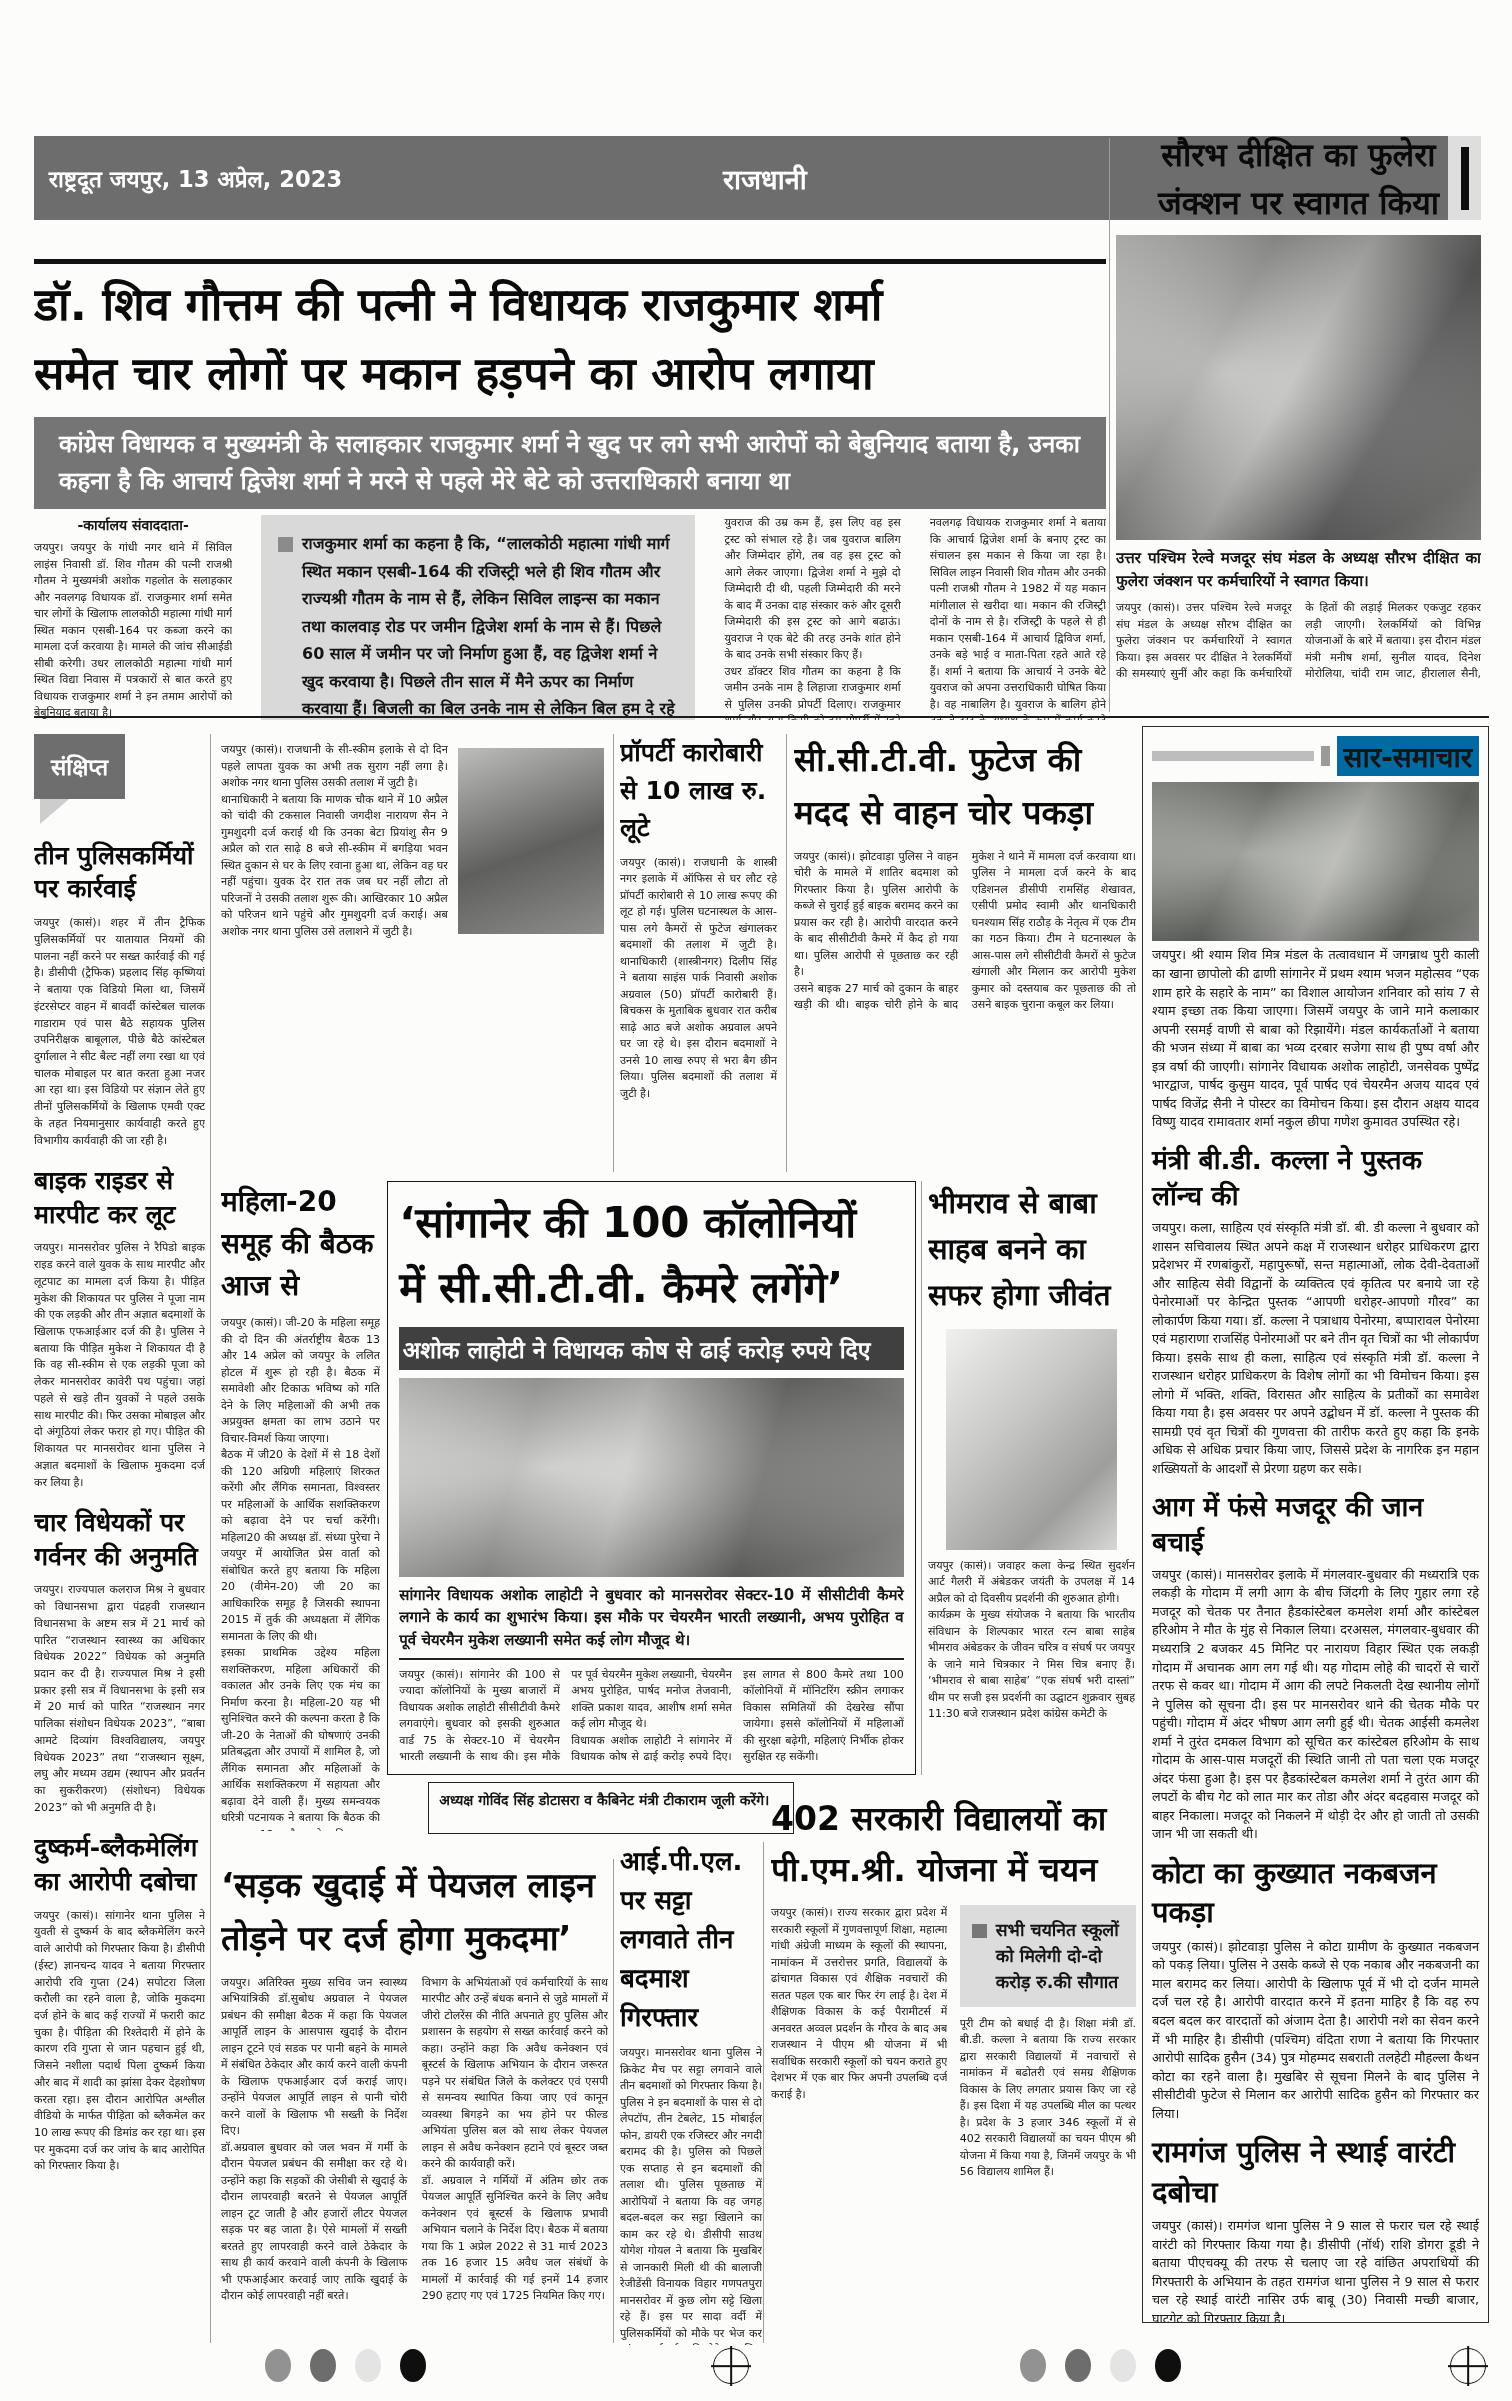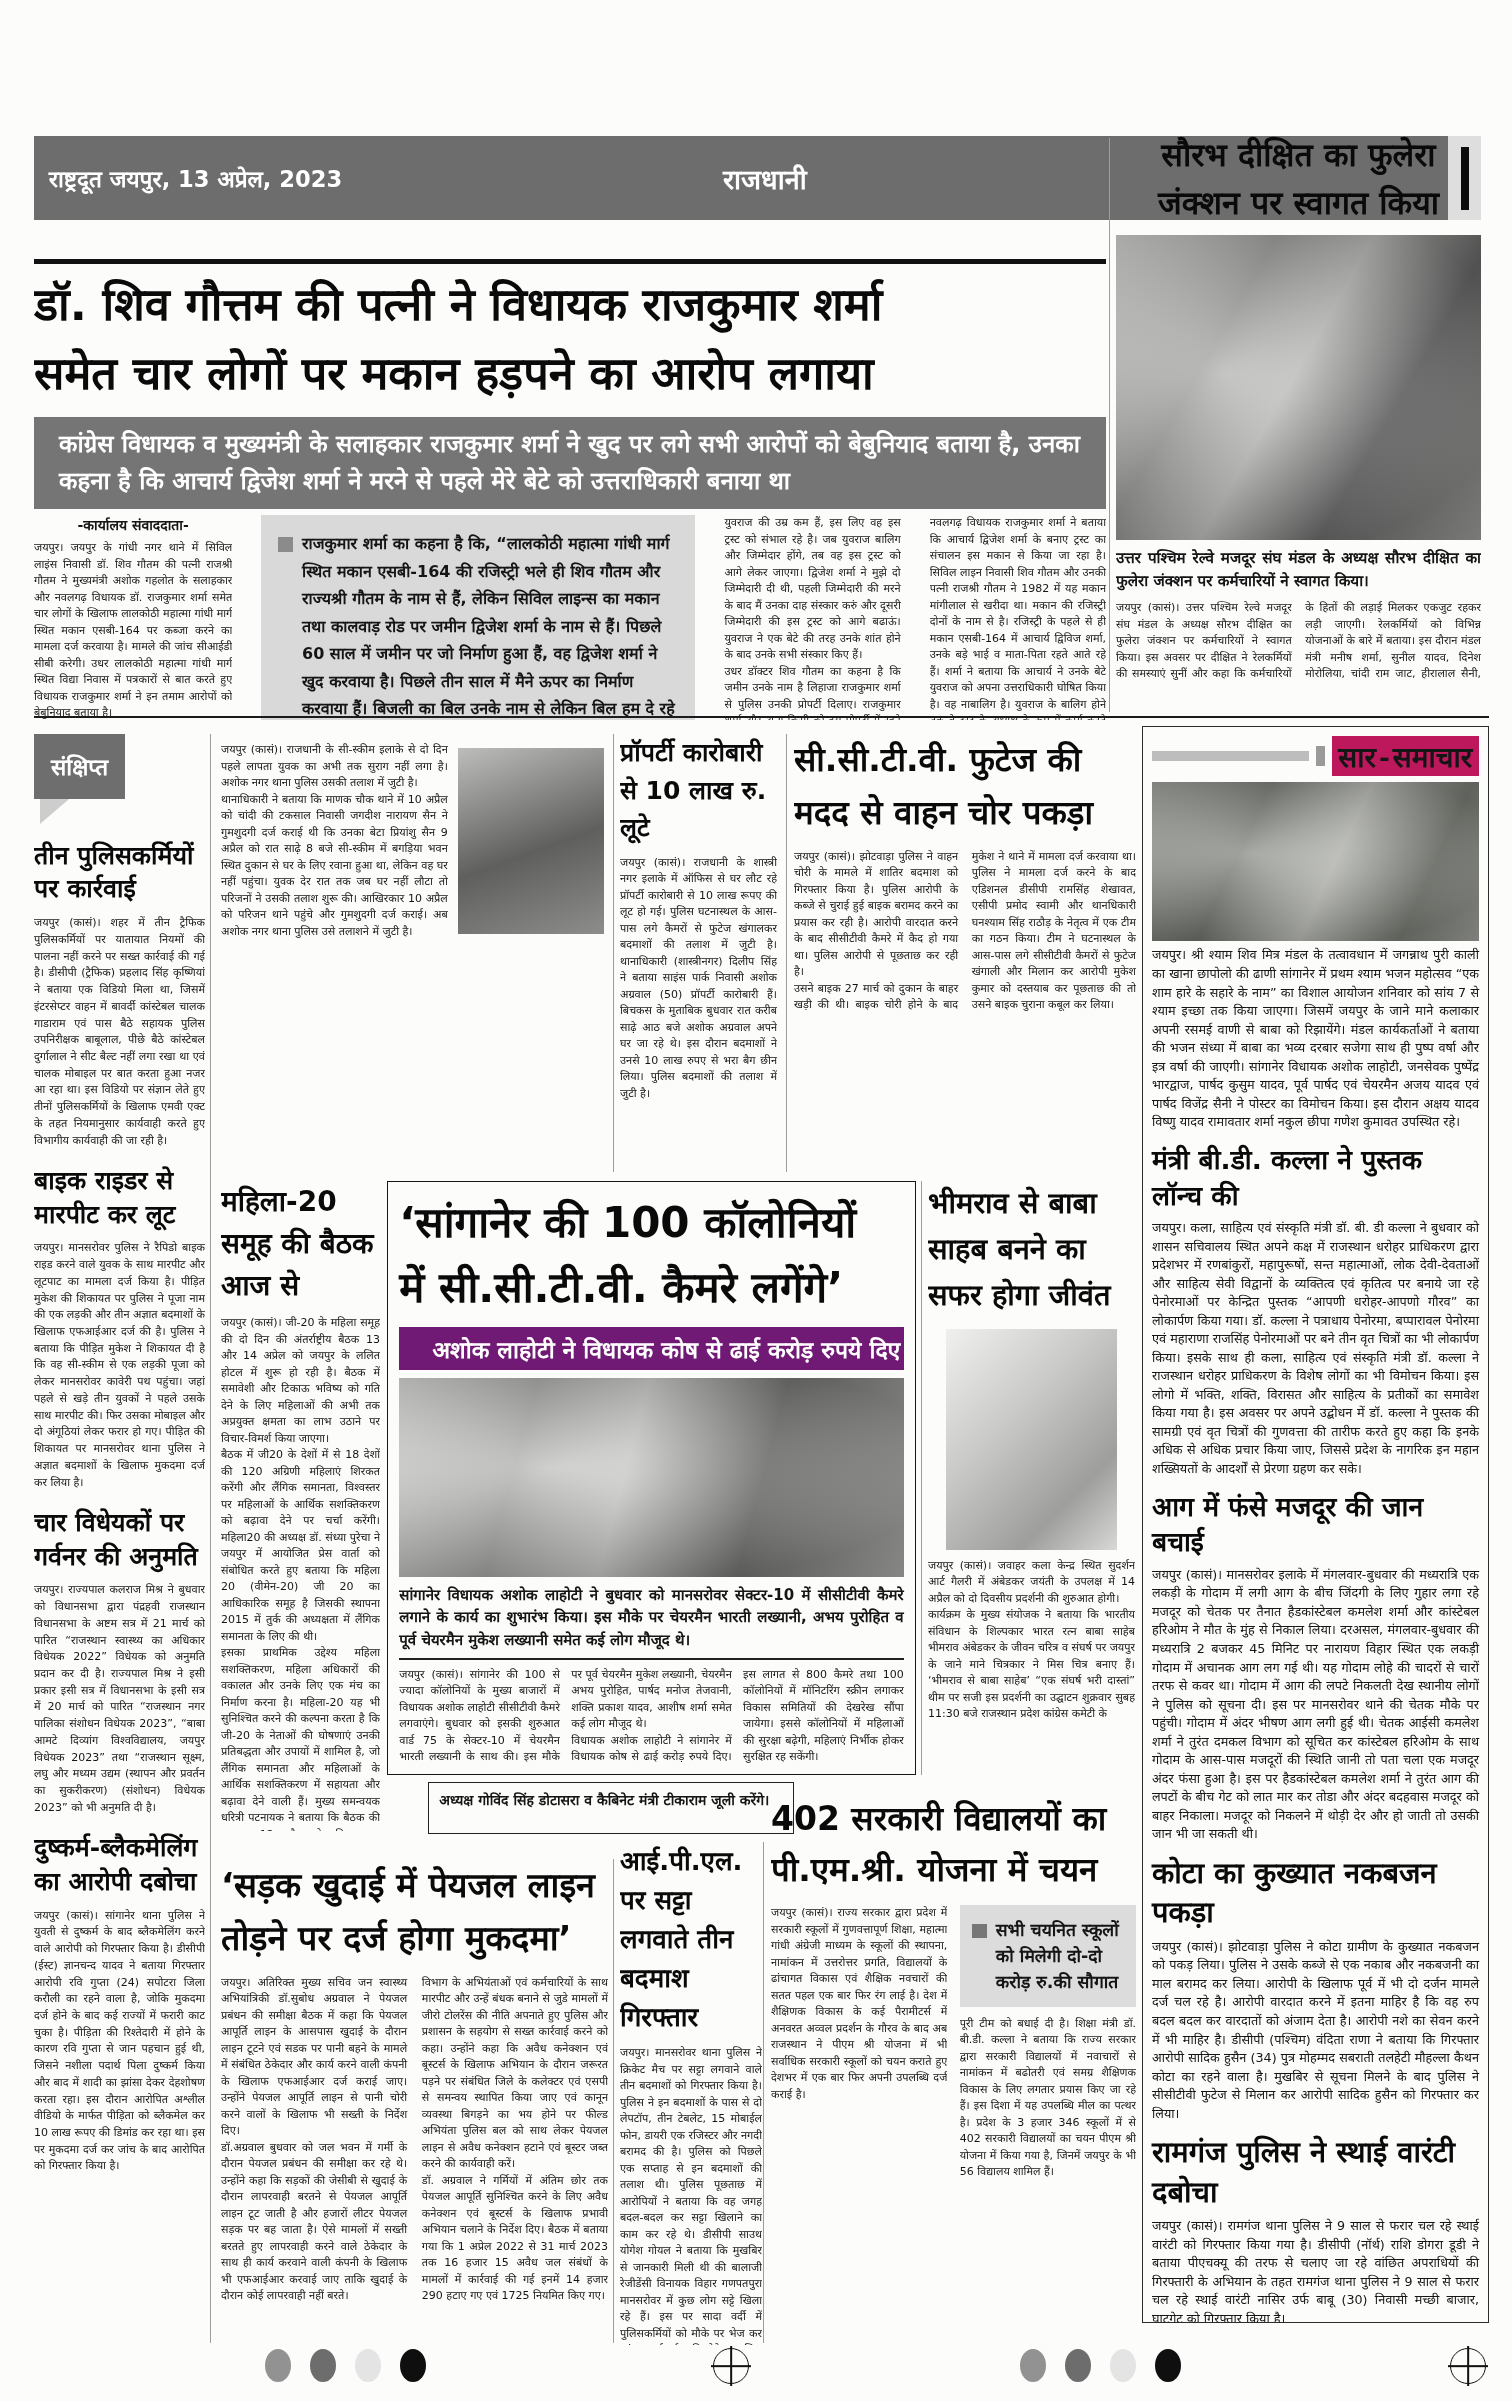--- a/index.html
+++ b/index.html
@@ -62,41 +62,41 @@
   #cctv .headline{font-size:33px;line-height:1.6;}
   #cctv .c-body{margin-top:9px;column-count:2;column-gap:13.6px;}
   .mt14{margin-top:8px;}
   
   #mahila{left:221px;top:1181px;width:159px;height:650px;overflow:hidden;}
   #mahila .headline{font-size:28px;line-height:1.5;}
   
   #sanganer{left:387px;top:1181px;width:529px;height:594px;border:1.7px solid #171717;
             padding:8px 11.3px;box-sizing:border-box;overflow:hidden;}
   #sanganer .headline{font-size:42px;line-height:1.55;}
-  #sanganer .subband{background:#701a75;color:#fff;font-size:23px;font-weight:700;
-            text-align:right;padding:5.6px 3.4px;margin-top:6.8px;}
+  #sanganer .subband{background:#404040;color:#fff;font-size:23px;font-weight:700;
+            text-align:left;padding:5.6px 3.4px;margin-top:6.8px;}
   .ph2{width:100%;height:199px;margin-top:8px;
        background:linear-gradient(105deg,#e2e2e0 0%,#aaaaa8 25%,#d0d0ce 45%,#7c7c7a 70%,#b9b9b7 100%);}
   #sanganer .caption{font-size:15px;font-weight:700;line-height:1.5;margin-top:6.8px;}
   #sanganer .s-line{height:1.7px;background:#222;margin:6.8px 0;}
   #sanganer .s-body{column-count:3;column-gap:11.3px;height:119px;overflow:hidden;}
   #bhim-ovf{left:428px;top:1782px;width:366px;height:52px;border:1.1px solid #222;
             font-size:14px;font-weight:700;line-height:1.45;padding:6.8px 10.2px;box-sizing:border-box;}
   
   #bhimrao{left:928px;top:1181px;width:207px;height:650px;overflow:hidden;}
   #bhimrao .headline{font-size:29px;line-height:1.58;}
   .sketch{width:171px;height:221px;margin:10.2px auto 8px auto;
        background:linear-gradient(135deg,#f0f0ee,#c8c8c6 40%,#9e9e9c 75%,#d8d8d6);}
   
   #rightcol{left:1142px;top:726px;width:347px;height:1597px;border:1.7px solid #2c2c2c;
             padding:6.8px 9px;box-sizing:border-box;overflow:hidden;}
   .saar{display:flex;align-items:center;gap:6.8px;margin:2.3px 0 5.6px 0;}
   .saar-bar{flex:1;height:10.2px;background:#bdbdbd;}
   .saar-sq{width:9px;height:20.3px;background:#9a9a9a;flex:none;}
-  .saar-txt{font-size:28px;font-weight:700;background:#be185d;padding:1.1px 6.8px;white-space:nowrap;font-family:Liberation Mono, monospace;}
+  .saar-txt{font-size:28px;font-weight:700;background:#0369a1;padding:1.1px 6.8px;white-space:nowrap;}
   .r-art h3{font-size:26.5px;line-height:1.35;margin:10.2px 0 5.6px 0;}
   .r-art h3.big{font-size:29px;}
   .r-art p{font-size:12.7px;line-height:1.46;text-align:justify;}
   .ph3{width:100%;height:159px;
        background:linear-gradient(115deg,#9fa39b 0%,#6f736b 30%,#c2c4be 55%,#84887f 80%,#aeb0aa 100%);}
   
   #sadak{left:221px;top:1859px;width:387px;height:486px;overflow:hidden;}
   #sadak .headline{font-size:34px;line-height:1.55;}
   #sadak .sd-body{margin-top:10.2px;column-count:2;column-gap:14.7px;height:356px;overflow:hidden;}
   #ipl{left:620px;top:1842px;width:142px;height:503px;overflow:hidden;}

